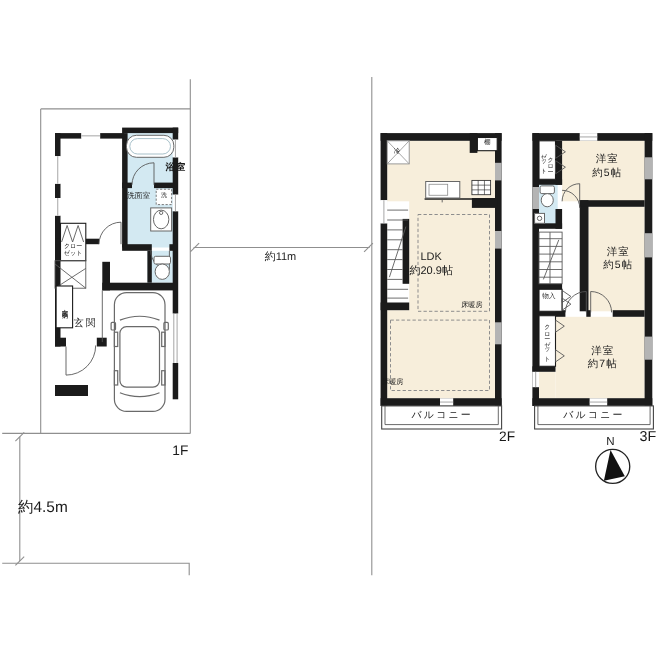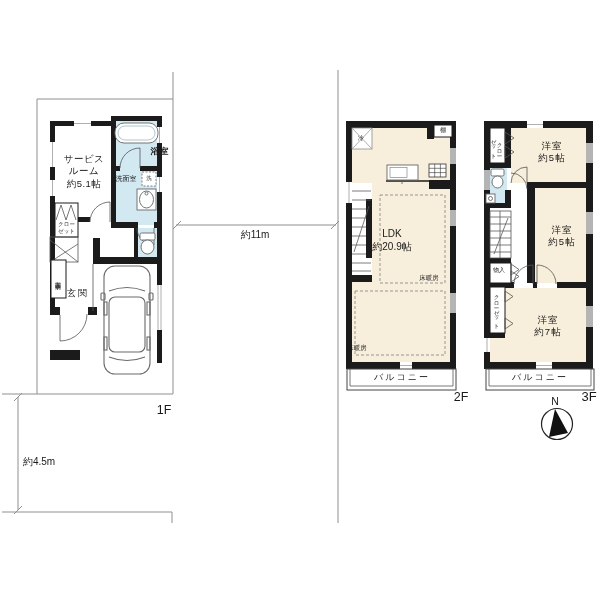--- a/index.html
+++ b/index.html
@@ -305,23 +305,20 @@
       <path class="thin" d="M489,369 V386 H591 V369"></path>
     </g>
   </g>
 
   <g>
     <circle cx="557" cy="424" r="15.5" fill="#fff" stroke="#222" stroke-width="1.2"></circle>
     <polygon points="555,409 549,437 568,433" fill="#111"></polygon>
   </g>
 </svg>
 
-<div class="lbl" style="left:84px;top:172px;font-size:9.5px;letter-spacing:0.5px;">サービス
-ルーム
-約5.1帖</div>
 <div class="lbl" style="left:160px;top:152px;font-size:8.5px;letter-spacing:1px;font-weight:bold;">浴室</div>
 <div class="lbl" style="left:126px;top:179px;font-size:7px;">洗面室</div>
 <div class="lbl" style="left:149px;top:179px;font-size:5.5px;">洗</div>
 <div class="lbl" style="left:66.5px;top:228px;font-size:5.5px;line-height:1.25;">クロー
 ゼット</div>
 <div class="lbl vert" style="left:58.5px;top:279px;font-size:5.5px;">玄関収納</div>
 <div class="lbl ls2" style="left:78px;top:294px;font-size:9px;">玄関</div>
 <div class="lbl" style="left:164px;top:372px;font-size:12.5px;margin-top:38px;">1F</div>
 
 <div class="lbl" style="left:361px;top:138.5px;font-size:6px;">冷</div>
@@ -340,16 +337,16 @@
 <div class="lbl" style="left:562px;top:236px;font-size:9.5px;letter-spacing:1px;">洋室
 約5帖</div>
 <div class="lbl" style="left:499px;top:271px;font-size:6px;">物入</div>
 <div class="lbl vert" style="left:497px;top:309px;font-size:5.5px;">クローゼット</div>
 <div class="lbl" style="left:548px;top:326px;font-size:9.5px;letter-spacing:1px;">洋室
 約7帖</div>
 <div class="lbl ls2" style="left:540px;top:378px;font-size:9px;">バルコニー</div>
 <div class="lbl" style="left:589px;top:397px;font-size:13px;">3F</div>
 
 <div class="lbl" style="left:255px;top:234px;font-size:10px;">約11m</div>
-<div class="lbl" style="left:39px;top:461px;font-size:10px;">約4.5m</div>
+<div class="lbl" style="left:39px;top:461px;font-size:14px;">約4.5m</div>
 <div class="lbl" style="left:555px;top:402px;font-size:10.5px;">N</div>
 
 </div>
 
 </body></html>

